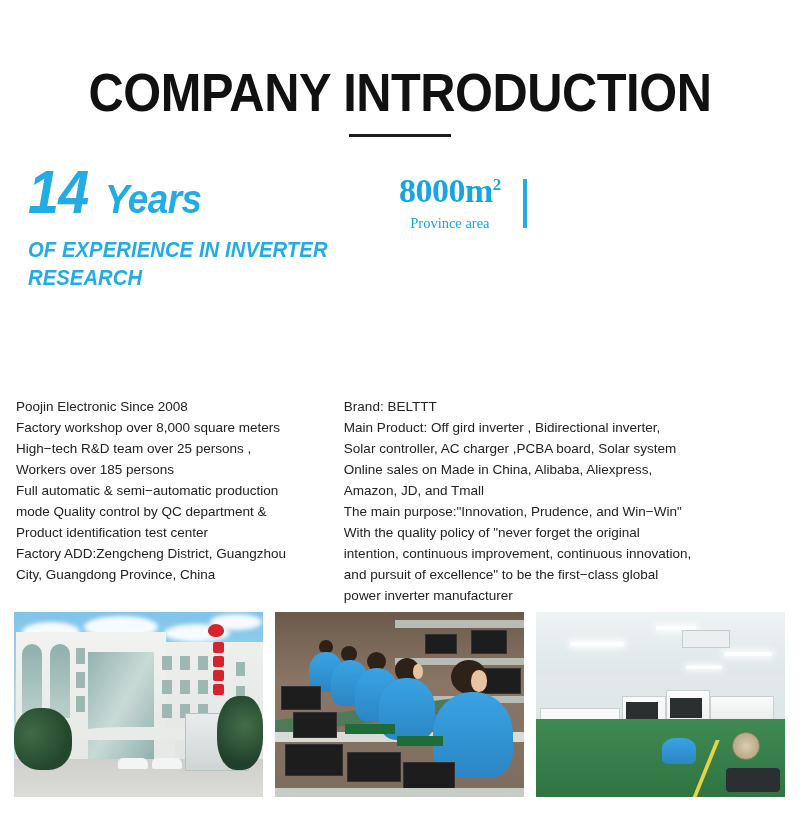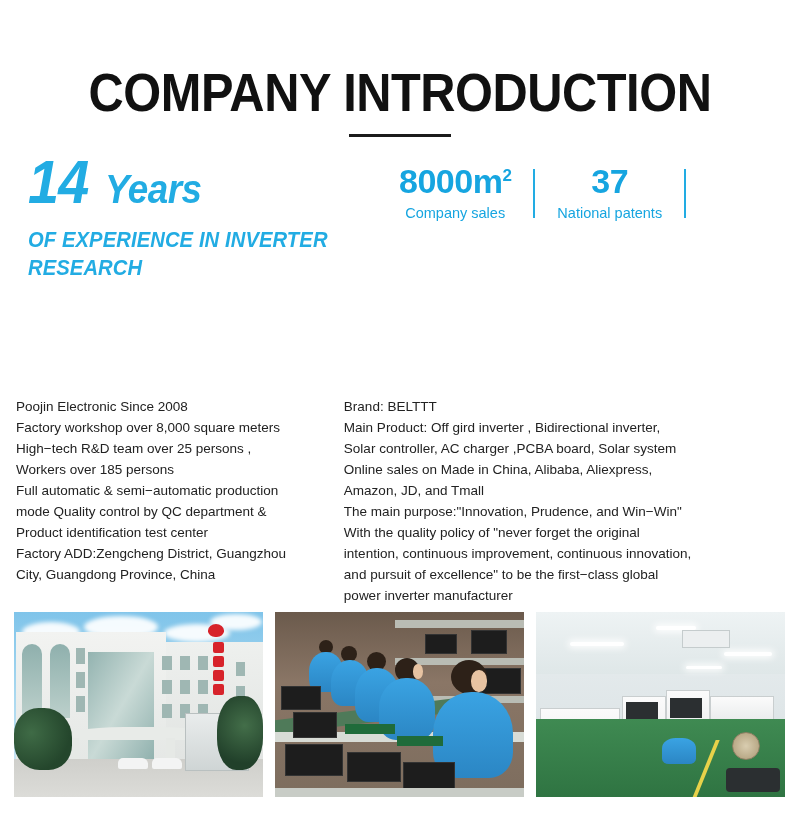--- a/index.html
+++ b/index.html
@@ -41,21 +41,21 @@
     font-size: 22px;
     font-weight: 400;
     color: #2b2b2b;
     margin: 0;
     letter-spacing: 0.1px;
   }
 
   
   .mid {
     position: relative;
-    margin-top: 16px;
+    margin-top: 26px;
     height: 165px;
   }
 
   .years-block {
     position: absolute;
     left: 28px;
     top: 0;
     width: 340px;
   }
   .years-line {
@@ -104,20 +104,21 @@
     display: flex;
     align-items: stretch;
     color: #16A5E0;
   }
   .stat {
     display: flex;
     flex-direction: column;
     align-items: center;
     justify-content: flex-start;
     padding: 0 22px;
+    font-family: Liberation Serif, serif;
   }
   .stat:first-child { padding-left: 4px; }
   .stat-value {
     font-size: 34px;
     font-weight: bold;
     line-height: 1.08;
     letter-spacing: -0.5px;
     white-space: nowrap;
   }
   .stat-value sup {
@@ -397,27 +398,23 @@
     <div class="years-line">
       <span class="years-num">14</span>
       <span class="years-word">Years</span>
     </div>
     <div class="years-sub">OF EXPERIENCE IN INVERTER RESEARCH</div>
   </div>
 
   <div class="stats">
     <div class="stat">
       <div class="stat-value"><span>8000m</span><sup>2</sup></div>
-      <div class="stat-label">Company sales</div>
+      <div class="stat-label">Province area</div>
     </div>
     <div class="stat-divider"></div>
-    <div class="stat">
-      <div class="stat-value"><span>37</span></div>
-      <div class="stat-label">National patents</div>
-    </div>
     <div class="stat-divider"></div>
   </div>
 
 </div>
 
 <div class="columns">
   <div class="col-left">
     <p class="body-text">Poojin Electronic Since 2008
 Factory workshop over 8,000 square meters
 High−tech R&amp;D team over 25 persons ,

